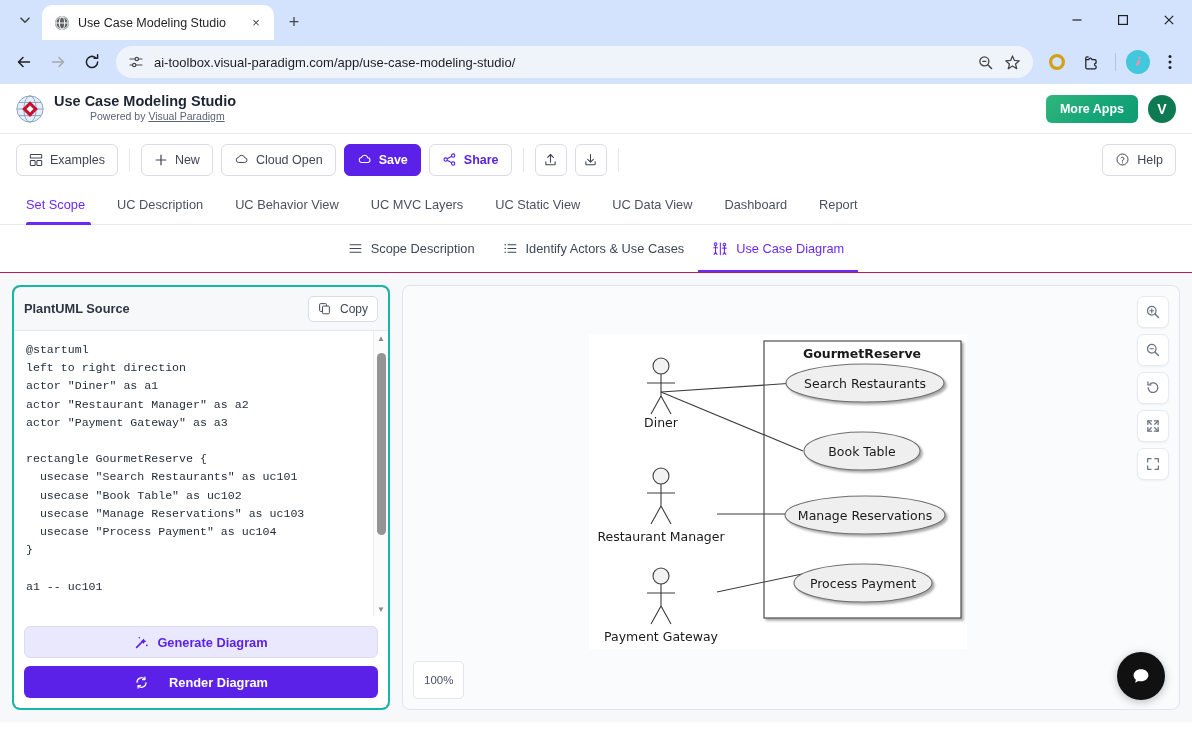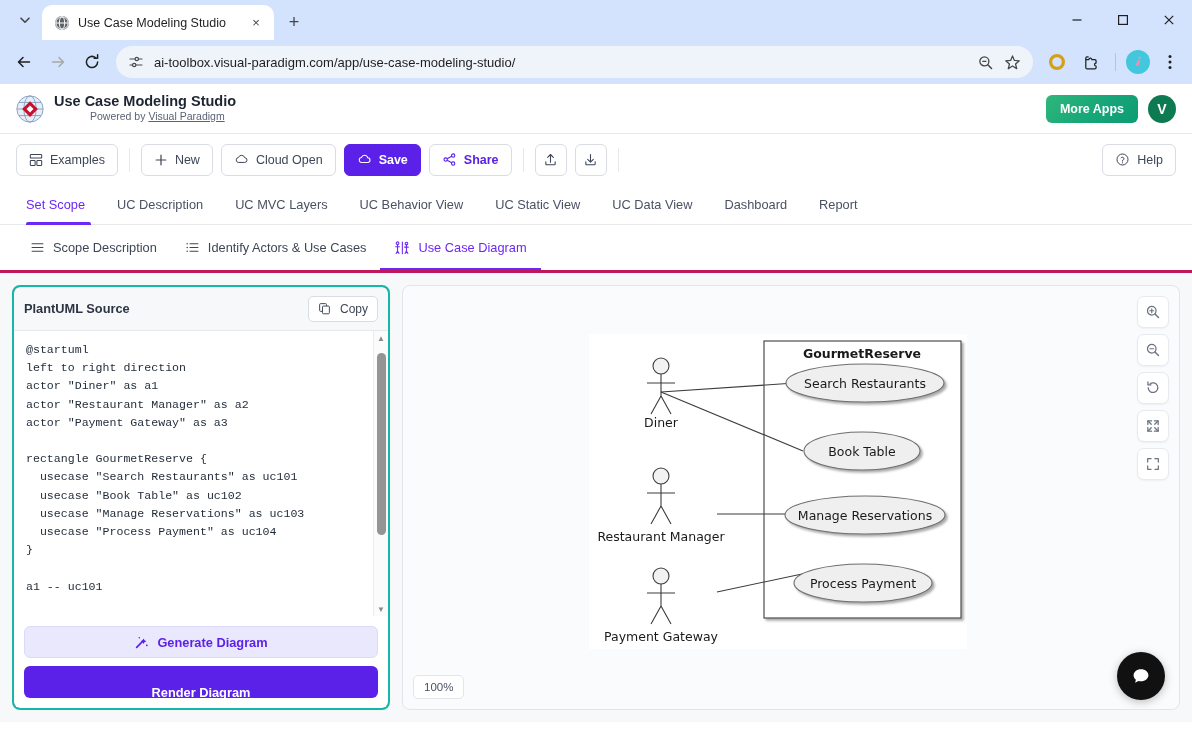--- a/index.html
+++ b/index.html
@@ -111,22 +111,22 @@
   }
   .maintab:first-child { padding-left: 10px; }
   .maintab.active { color: #6d28f5; }
   .maintab.active::after {
     content: ""; position: absolute; left: 10px; right: 10px; bottom: -1px;
     height: 3px; background: #6d28f5; border-radius: 2px 2px 0 0;
   }
 
   
   .subtabs {
-    height: 48px; background: #fff; border-bottom: 3px solid #be185d;
-    display: flex; align-items: stretch; padding: 0 16px;
+    height: 48px; background: #fff; border-bottom: 1px solid #be185d;
+    display: flex; align-items: stretch; padding: 0 16px; justify-content: center;
   }
   .subtab {
     padding: 0 14px; font-size: 12.8px; color: #3e4656; display: flex;
     align-items: center; gap: 8px; position: relative; white-space: nowrap;
   }
   .subtab.active { color: #6d28f5; }
   .subtab.active::after {
     content: ""; position: absolute; left: 0; right: 0; bottom: 0;
     height: 2.5px; background: #6d28f5;
   }
@@ -170,39 +170,39 @@
   }
   .code-actions { padding: 10px; display: flex; flex-direction: column; gap: 8px; background: #fff; }
   .btn-generate {
     height: 32px; border-radius: 6px; background: #e9e8fd; border: 1px solid #dcd9fb;
     color: #5b21e8; font-size: 12.8px; font-weight: bold; display: flex;
     align-items: center; justify-content: center; gap: 8px;
   }
   .btn-render {
     height: 32px; border-radius: 6px; background: #5b21e8; border: none;
     color: #fff; font-size: 12.8px; font-weight: bold; display: flex;
-    align-items: center; justify-content: center; gap: 20px; flex-direction: column;
+    align-items: center; justify-content: center; gap: 20px;
   }
 
   
   .canvas {
     flex: 1; background: #fafbfc; border: 1px solid #e3e5ea; border-radius: 8px;
     position: relative; overflow: hidden;
   }
   .canvas-tools {
     position: absolute; right: 10px; top: 10px; display: flex;
     flex-direction: column; gap: 6px; z-index: 5;
   }
   .ctool {
     width: 32px; height: 32px; background: #fff; border: 1px solid #e8eaef;
     border-radius: 7px; display: flex; align-items: center; justify-content: center;
     color: #6b7280; box-shadow: 0 1px 2px rgba(16,24,40,.05);
   }
   .zoom-badge {
-    position: absolute; left: 10px; bottom: 10px; height: 24px; padding: 8px 10px;
+    position: absolute; left: 10px; bottom: 10px; height: 38px; padding: 8px 10px;
     background: #fff; border: 1px solid #e3e5ea; border-radius: 5px;
     font-size: 11.5px; color: #4a5163; display: flex; align-items: center; z-index: 5;
   }
   .diagram-wrap {
     position: absolute; left: 186px; top: 48px; width: 378px; height: 315px;
     background: #fff;
   }
   .chat-fab {
     position: absolute; right: 14px; bottom: 9px; width: 48px; height: 48px;
     border-radius: 50%; background: #111111; display: flex;
@@ -399,22 +399,22 @@
         <path d="M7.1 7 A1.95 1.95 0 1 1 9 10 V11" fill="none" stroke="#3e4656" stroke-width="1.2" stroke-linecap="round"></path>
         <circle cx="9" cy="12.9" r="0.75" fill="#3e4656"></circle>
       </svg>
     <span>Help</span>
   </button>
 </div>
 
 <div class="maintabs">
   <div class="maintab active">Set Scope</div>
   <div class="maintab">UC Description</div>
+  <div class="maintab">UC Behavior View</div>
   <div class="maintab">UC MVC Layers</div>
-  <div class="maintab">UC Behavior View</div>
   <div class="maintab">UC Static View</div>
   <div class="maintab">UC Data View</div>
   <div class="maintab">Dashboard</div>
   <div class="maintab">Report</div>
 </div>
 
 <div class="subtabs">
   <div class="subtab">
     <svg width="15" height="15" viewBox="0 0 18 18">
         <path d="M2.5 4.5 H15.5 M2.5 9 H15.5 M2.5 13.5 H15.5" stroke="#3e4656" stroke-width="1.3" stroke-linecap="round"></path>

